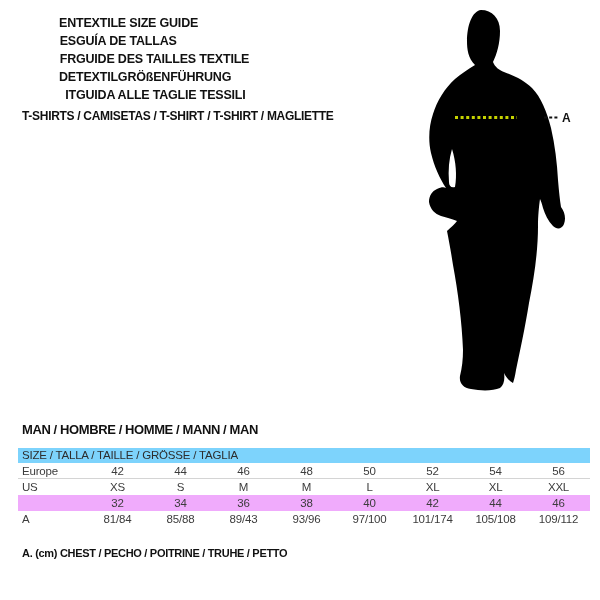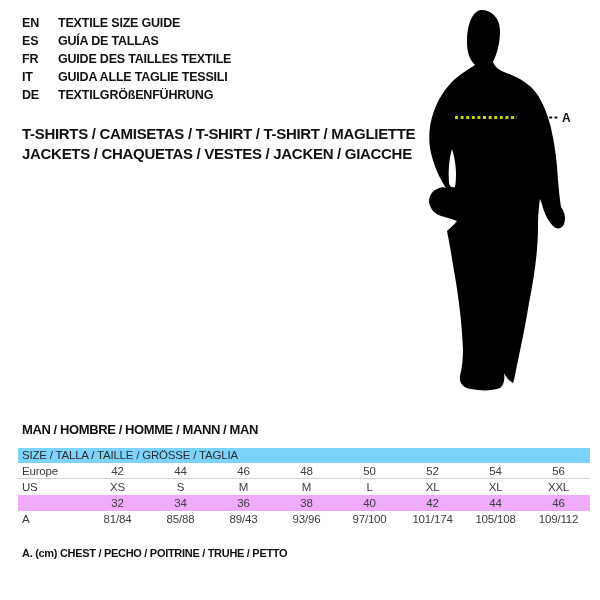--- a/index.html
+++ b/index.html
@@ -8,28 +8,28 @@
     width: 600px;
     height: 600px;
     background: #ffffff;
     overflow: hidden;
     font-family: "Liberation Sans", sans-serif;
     color: #111111;
   }
   * { box-sizing: border-box; }
 
   
-  .lang-list { position: absolute; left: 22px; top: 14px; }
+  .lang-list { position: absolute; left: 40px; top: 14px; text-align: right; }
   .lang-row { display: flex; height: 18px; align-items: center;
               font-size: 12.5px; font-weight: bold; letter-spacing: -0.2px; }
   .lang-code { width: 36px; flex: 0 0 36px; }
 
   
-  .categories { position: absolute; left: 22px; top: 124px;
-                font-size: 15px; font-weight: bold; line-height: 20px;
+  .categories { position: absolute; left: 22px; top: 106px;
+                font-size: 12px; font-weight: bold; line-height: 20px;
                 letter-spacing: -0.3px; }
 
   
   .figure { position: absolute; left: 405px; top: 0; width: 195px; height: 400px; }
   .figure .body { fill: #000000; }
   .figure .gap { fill: #ffffff; }
   .figure text { font-family: "Liberation Sans", sans-serif;
                  font-size: 12px; font-weight: bold; fill: #111111; }
 
   
@@ -63,32 +63,31 @@
     </div>
     <div class="lang-row">
       <span class="lang-code">ES</span>
       <span class="lang-label">GUÍA DE TALLAS</span>
     </div>
     <div class="lang-row">
       <span class="lang-code">FR</span>
       <span class="lang-label">GUIDE DES TAILLES TEXTILE</span>
     </div>
     <div class="lang-row">
+      <span class="lang-code">DE</span>
+      <span class="lang-label">TEXTILGRÖßENFÜHRUNG</span>
+    </div>
+    <div class="lang-row">
       <span class="lang-code">IT</span>
       <span class="lang-label">GUIDA ALLE TAGLIE TESSILI</span>
-    </div>
-    <div class="lang-row">
-      <span class="lang-code">DE</span>
-      <span class="lang-label">TEXTILGRÖßENFÜHRUNG</span>
     </div>
   </div>
 
   <div class="categories">
     <div>T-SHIRTS / CAMISETAS / T-SHIRT / T-SHIRT / MAGLIETTE</div>
-    <div>JACKETS / CHAQUETAS / VESTES / JACKEN / GIACCHE</div>
   </div>
 
   <svg class="figure" viewBox="0 0 195 400" xmlns="http://www.w3.org/2000/svg" aria-hidden="true">
     <path class="body" d="
       M 76,10
       C 87,10 95,18 95,31
       C 95,43 92,54 88,62
       C 90,67 94,70 99,72
       C 110,76 120,81 127,88
       C 136,97 142,112 146,128

